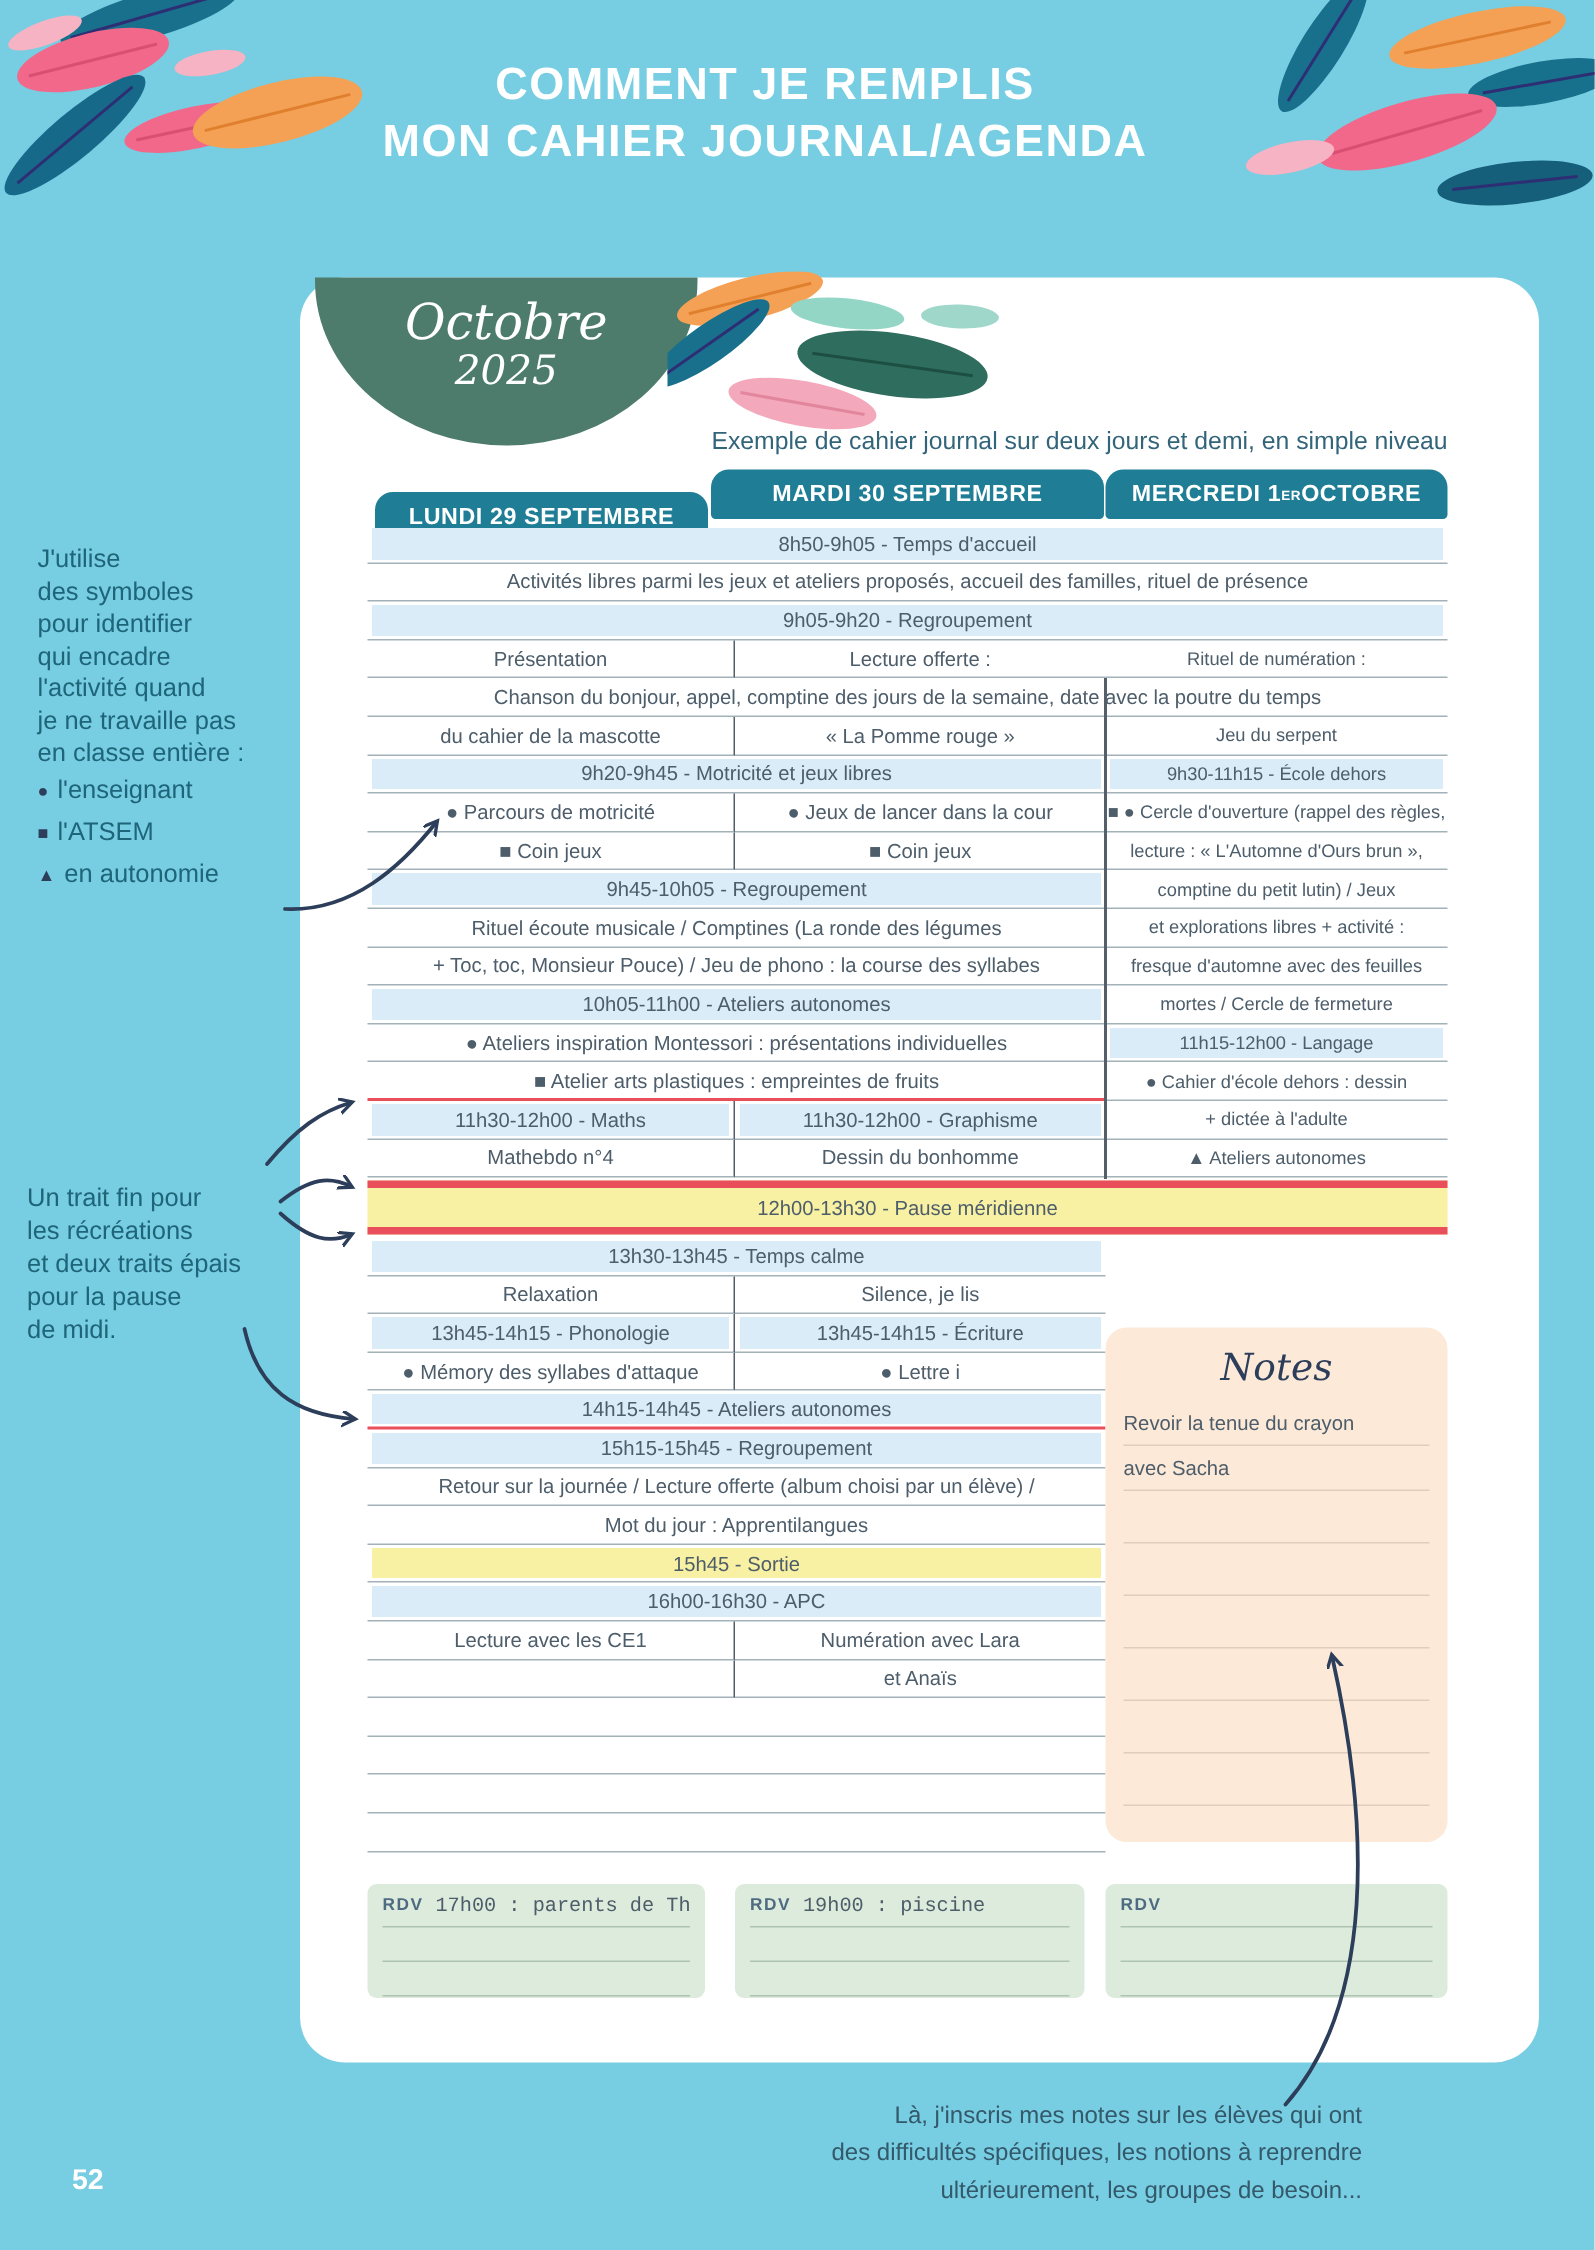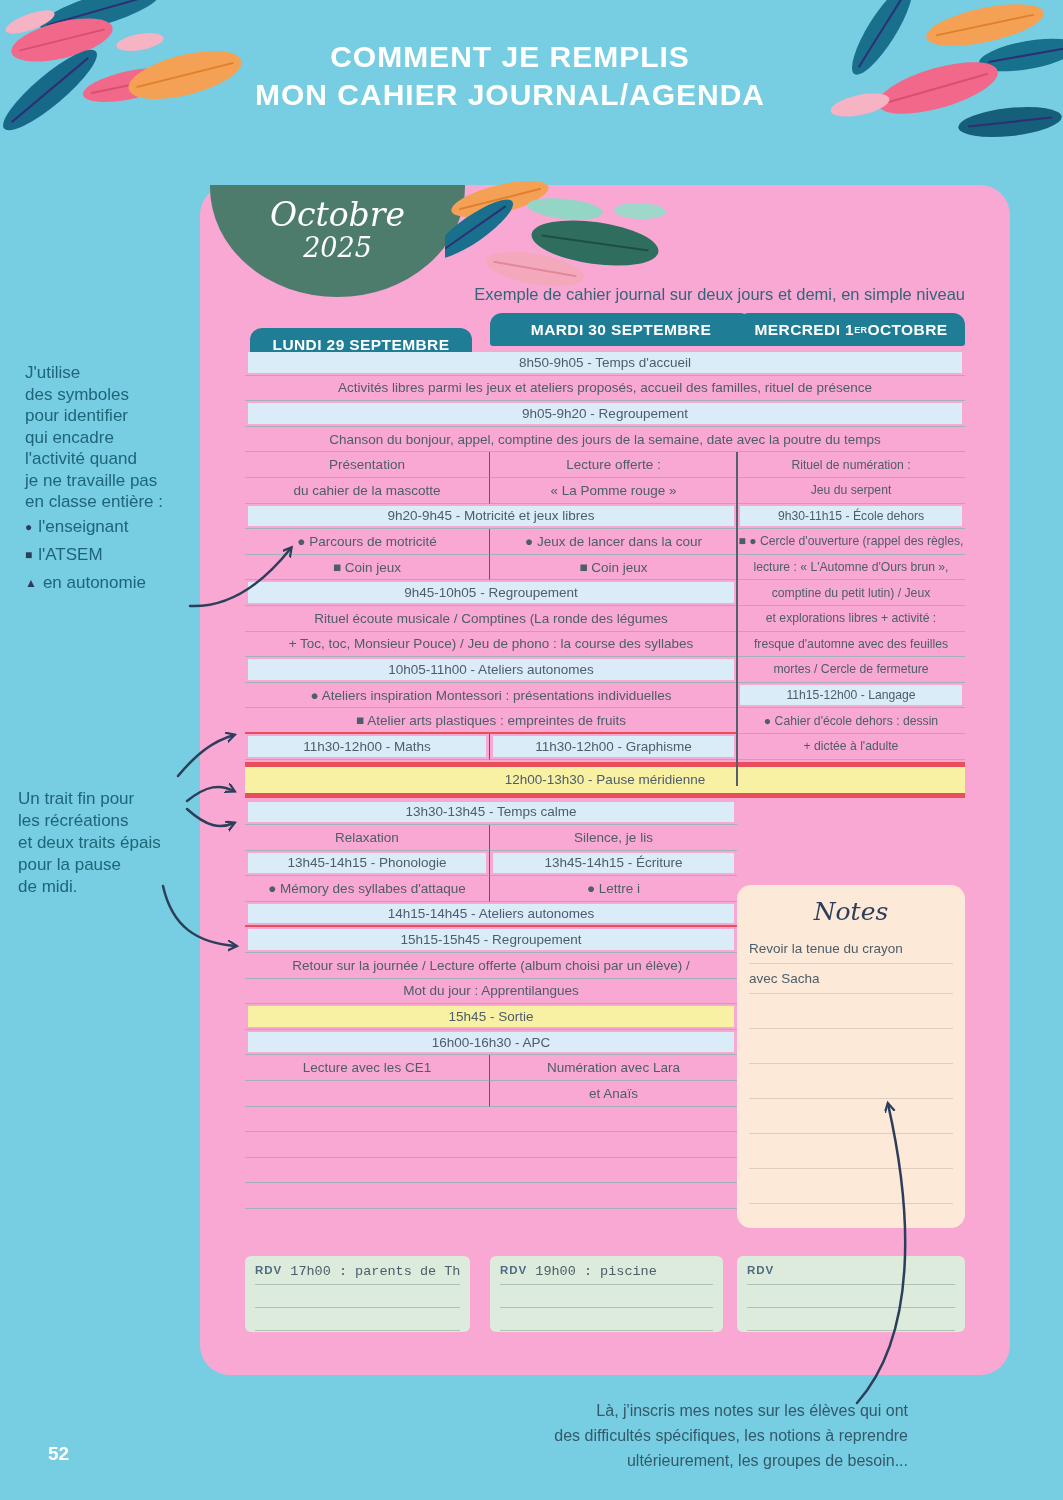--- a/index.html
+++ b/index.html
@@ -2,37 +2,37 @@
 <html><head>
 <meta charset="utf-8">
 <style>
   html,body{margin:0;padding:0;}
   body{width:1063px;height:1500px;background:#77cde1;position:relative;overflow:hidden;
        font-family:"Liberation Sans", sans-serif;}
   
   .title{position:absolute;top:38px;left:170px;width:680px;text-align:center;color:#ffffff;
          font-weight:800;font-size:30px;line-height:38px;letter-spacing:1px;}
   
-  .card{position:absolute;left:200px;top:185px;width:810px;height:1190px;background:#f9a8d4;
-        border-radius:30px;}
+  .card{position:absolute;left:200px;top:185px;width:810px;height:1190px;background:#ffffff;
+        border-radius:30px;padding-left:16px;}
   
   .badge{position:absolute;left:10px;top:0;width:255px;height:112px;background:#4d7c6c;
          border-radius:0 0 130px 130px / 0 0 112px 112px;text-align:center;color:#fff;
          font-family:"DejaVu Serif", serif;font-style:italic;}
   .badge-month{font-size:33px;padding-top:10px;}
   .badge-year{font-size:27px;margin-top:-2px;}
   .subtitle{position:absolute;left:220px;top:100px;width:545px;text-align:right;
             color:#33657a;font-size:16.5px;}
   
   .colheads{position:absolute;left:45px;top:128px;width:720px;height:34px;}
   .chead{position:absolute;height:33px;background:#1f7e95;color:#ffffff;font-weight:700;
          font-size:15.5px;letter-spacing:0.4px;border-radius:12px 12px 3px 3px;
          display:flex;align-items:center;justify-content:center;}
   .chead sup{font-size:9px;vertical-align:super;line-height:0;}
-  .ch1{left:5px;width:222px;margin-top:15px;}  .ch2{left:245px;width:262px;}  .ch3{left:492px;width:228px;}
+  .ch1{left:5px;width:222px;margin-top:15px;}  .ch2{left:229px;width:262px;}  .ch3{left:492px;width:228px;}
   
   .jtable{position:absolute;left:45px;top:165px;width:720px;}
   .trow{display:flex;height:25.6px;}
   .trow.pause{height:36px;margin:2px 0;width:720px;background:#f8f1a3;
         border-top:5px solid #e94f5a;border-bottom:5px solid #e94f5a;box-sizing:border-box;
         display:flex;align-items:center;justify-content:center;font-size:13.5px;color:#4d5d6a;}
   .cell{box-sizing:border-box;display:flex;align-items:center;justify-content:center;
         border-bottom:1px solid #a3b2b9;font-size:13.5px;color:#4d5d6a;white-space:nowrap;
         overflow:hidden;}
   .s-a{width:245px;} .s-b{width:247px;} .s-c{width:228px;font-size:12.2px;}
@@ -182,28 +182,28 @@
   <div class="trow">
         <div class="cell s-abc bg-blue">8h50-9h05 - Temps d'accueil</div>
       </div>
       <div class="trow">
         <div class="cell s-abc">Activités libres parmi les jeux et ateliers proposés, accueil des familles, rituel de présence</div>
       </div>
       <div class="trow">
         <div class="cell s-abc bg-blue">9h05-9h20 - Regroupement</div>
       </div>
       <div class="trow">
-        <div class="cell s-abc">Chanson du bonjour, appel, comptine des jours de la semaine, date avec la poutre du temps</div>
-      </div>
-      <div class="trow">
         <div class="cell s-a divr">Présentation</div>
         <div class="cell s-b">Lecture offerte :</div>
         <div class="cell s-c">Rituel de numération :</div>
       </div>
       <div class="trow">
+        <div class="cell s-abc">Chanson du bonjour, appel, comptine des jours de la semaine, date avec la poutre du temps</div>
+      </div>
+      <div class="trow">
         <div class="cell s-a divr">du cahier de la mascotte</div>
         <div class="cell s-b">« La Pomme rouge »</div>
         <div class="cell s-c">Jeu du serpent</div>
       </div>
       <div class="trow">
         <div class="cell s-ab bg-blue">9h20-9h45 - Motricité et jeux libres</div>
         <div class="cell s-c bg-blue">9h30-11h15 - École dehors</div>
       </div>
       <div class="trow">
         <div class="cell s-a divr">● Parcours de motricité</div>
@@ -236,20 +236,25 @@
         <div class="cell s-c bg-blue">11h15-12h00 - Langage</div>
       </div>
       <div class="trow">
         <div class="cell s-ab redb">■ Atelier arts plastiques : empreintes de fruits</div>
         <div class="cell s-c">● Cahier d'école dehors : dessin</div>
       </div>
       <div class="trow">
         <div class="cell s-a bg-blue divr">11h30-12h00 - Maths</div>
         <div class="cell s-b bg-blue">11h30-12h00 - Graphisme</div>
         <div class="cell s-c">+ dictée à l'adulte</div>
+      </div>
+      <div class="trow">
+        <div class="cell s-a divr">Mathebdo n°4</div>
+        <div class="cell s-b">Dessin du bonhomme</div>
+        <div class="cell s-c">▲ Ateliers autonomes</div>
       </div>
       <div class="trow pause">12h00-13h30 - Pause méridienne</div>
       <div class="trow">
         <div class="cell s-ab bg-blue">13h30-13h45 - Temps calme</div>
       </div>
       <div class="trow">
         <div class="cell s-a divr">Relaxation</div>
         <div class="cell s-b">Silence, je lis</div>
       </div>
       <div class="trow">

